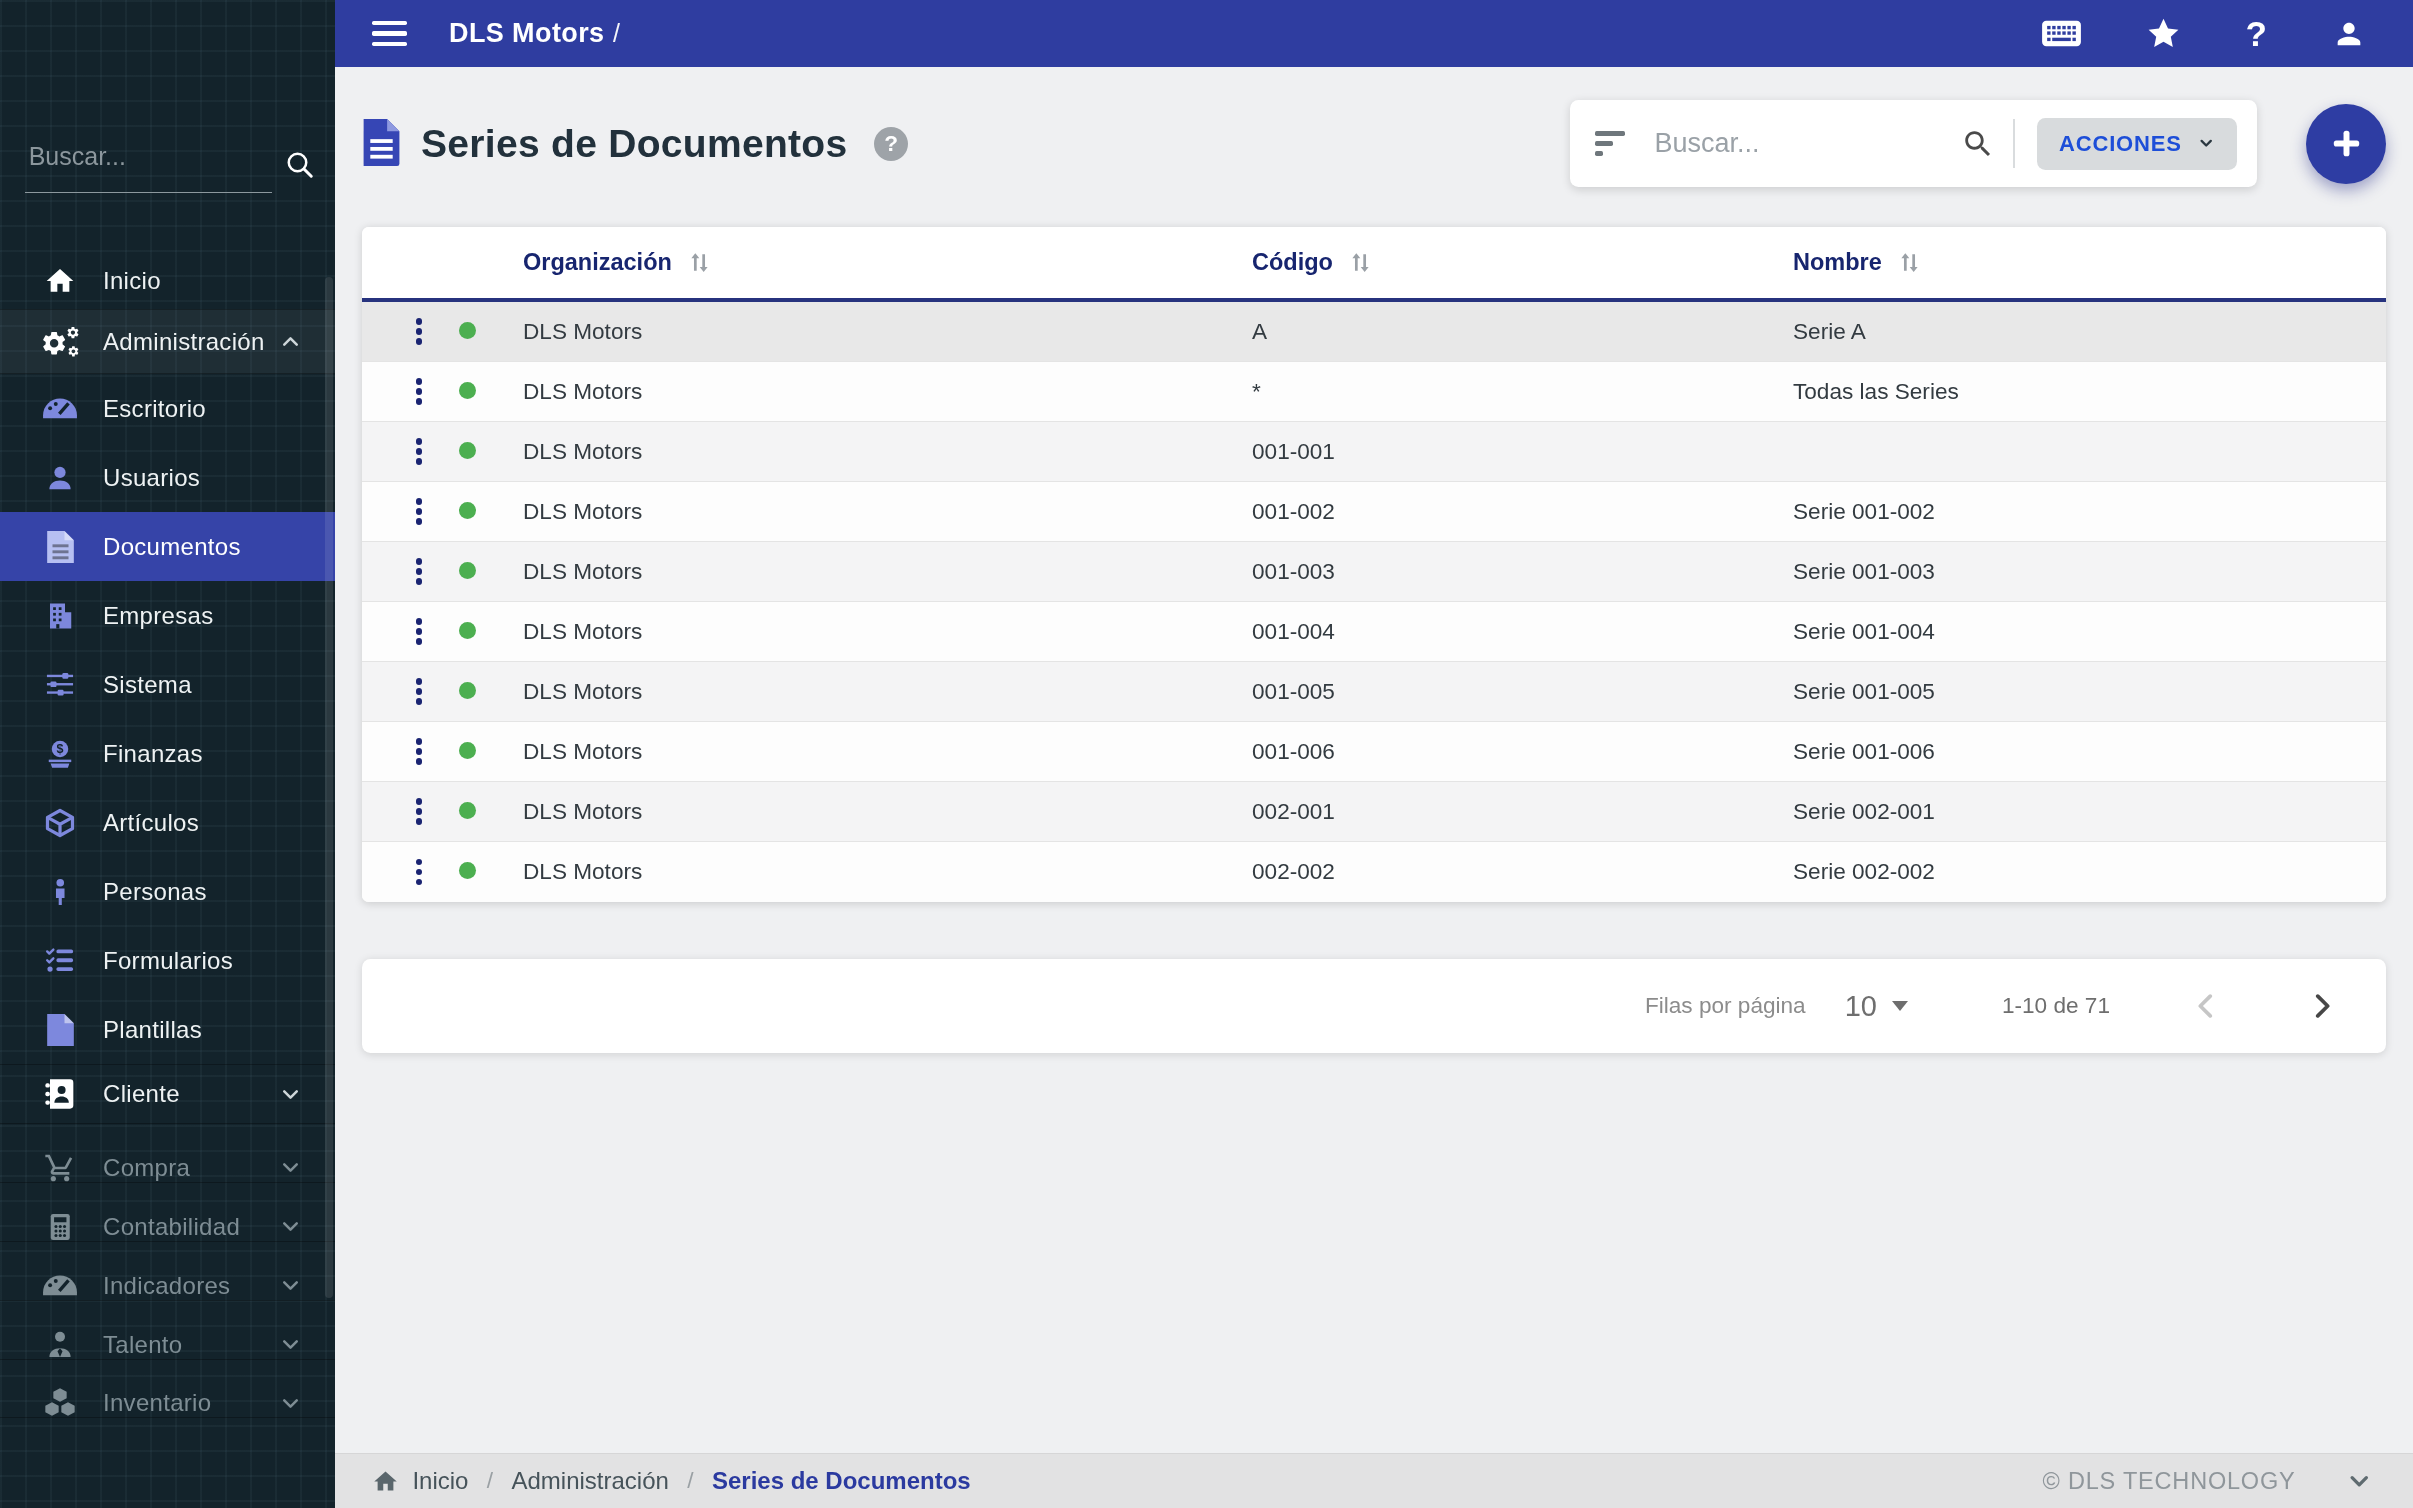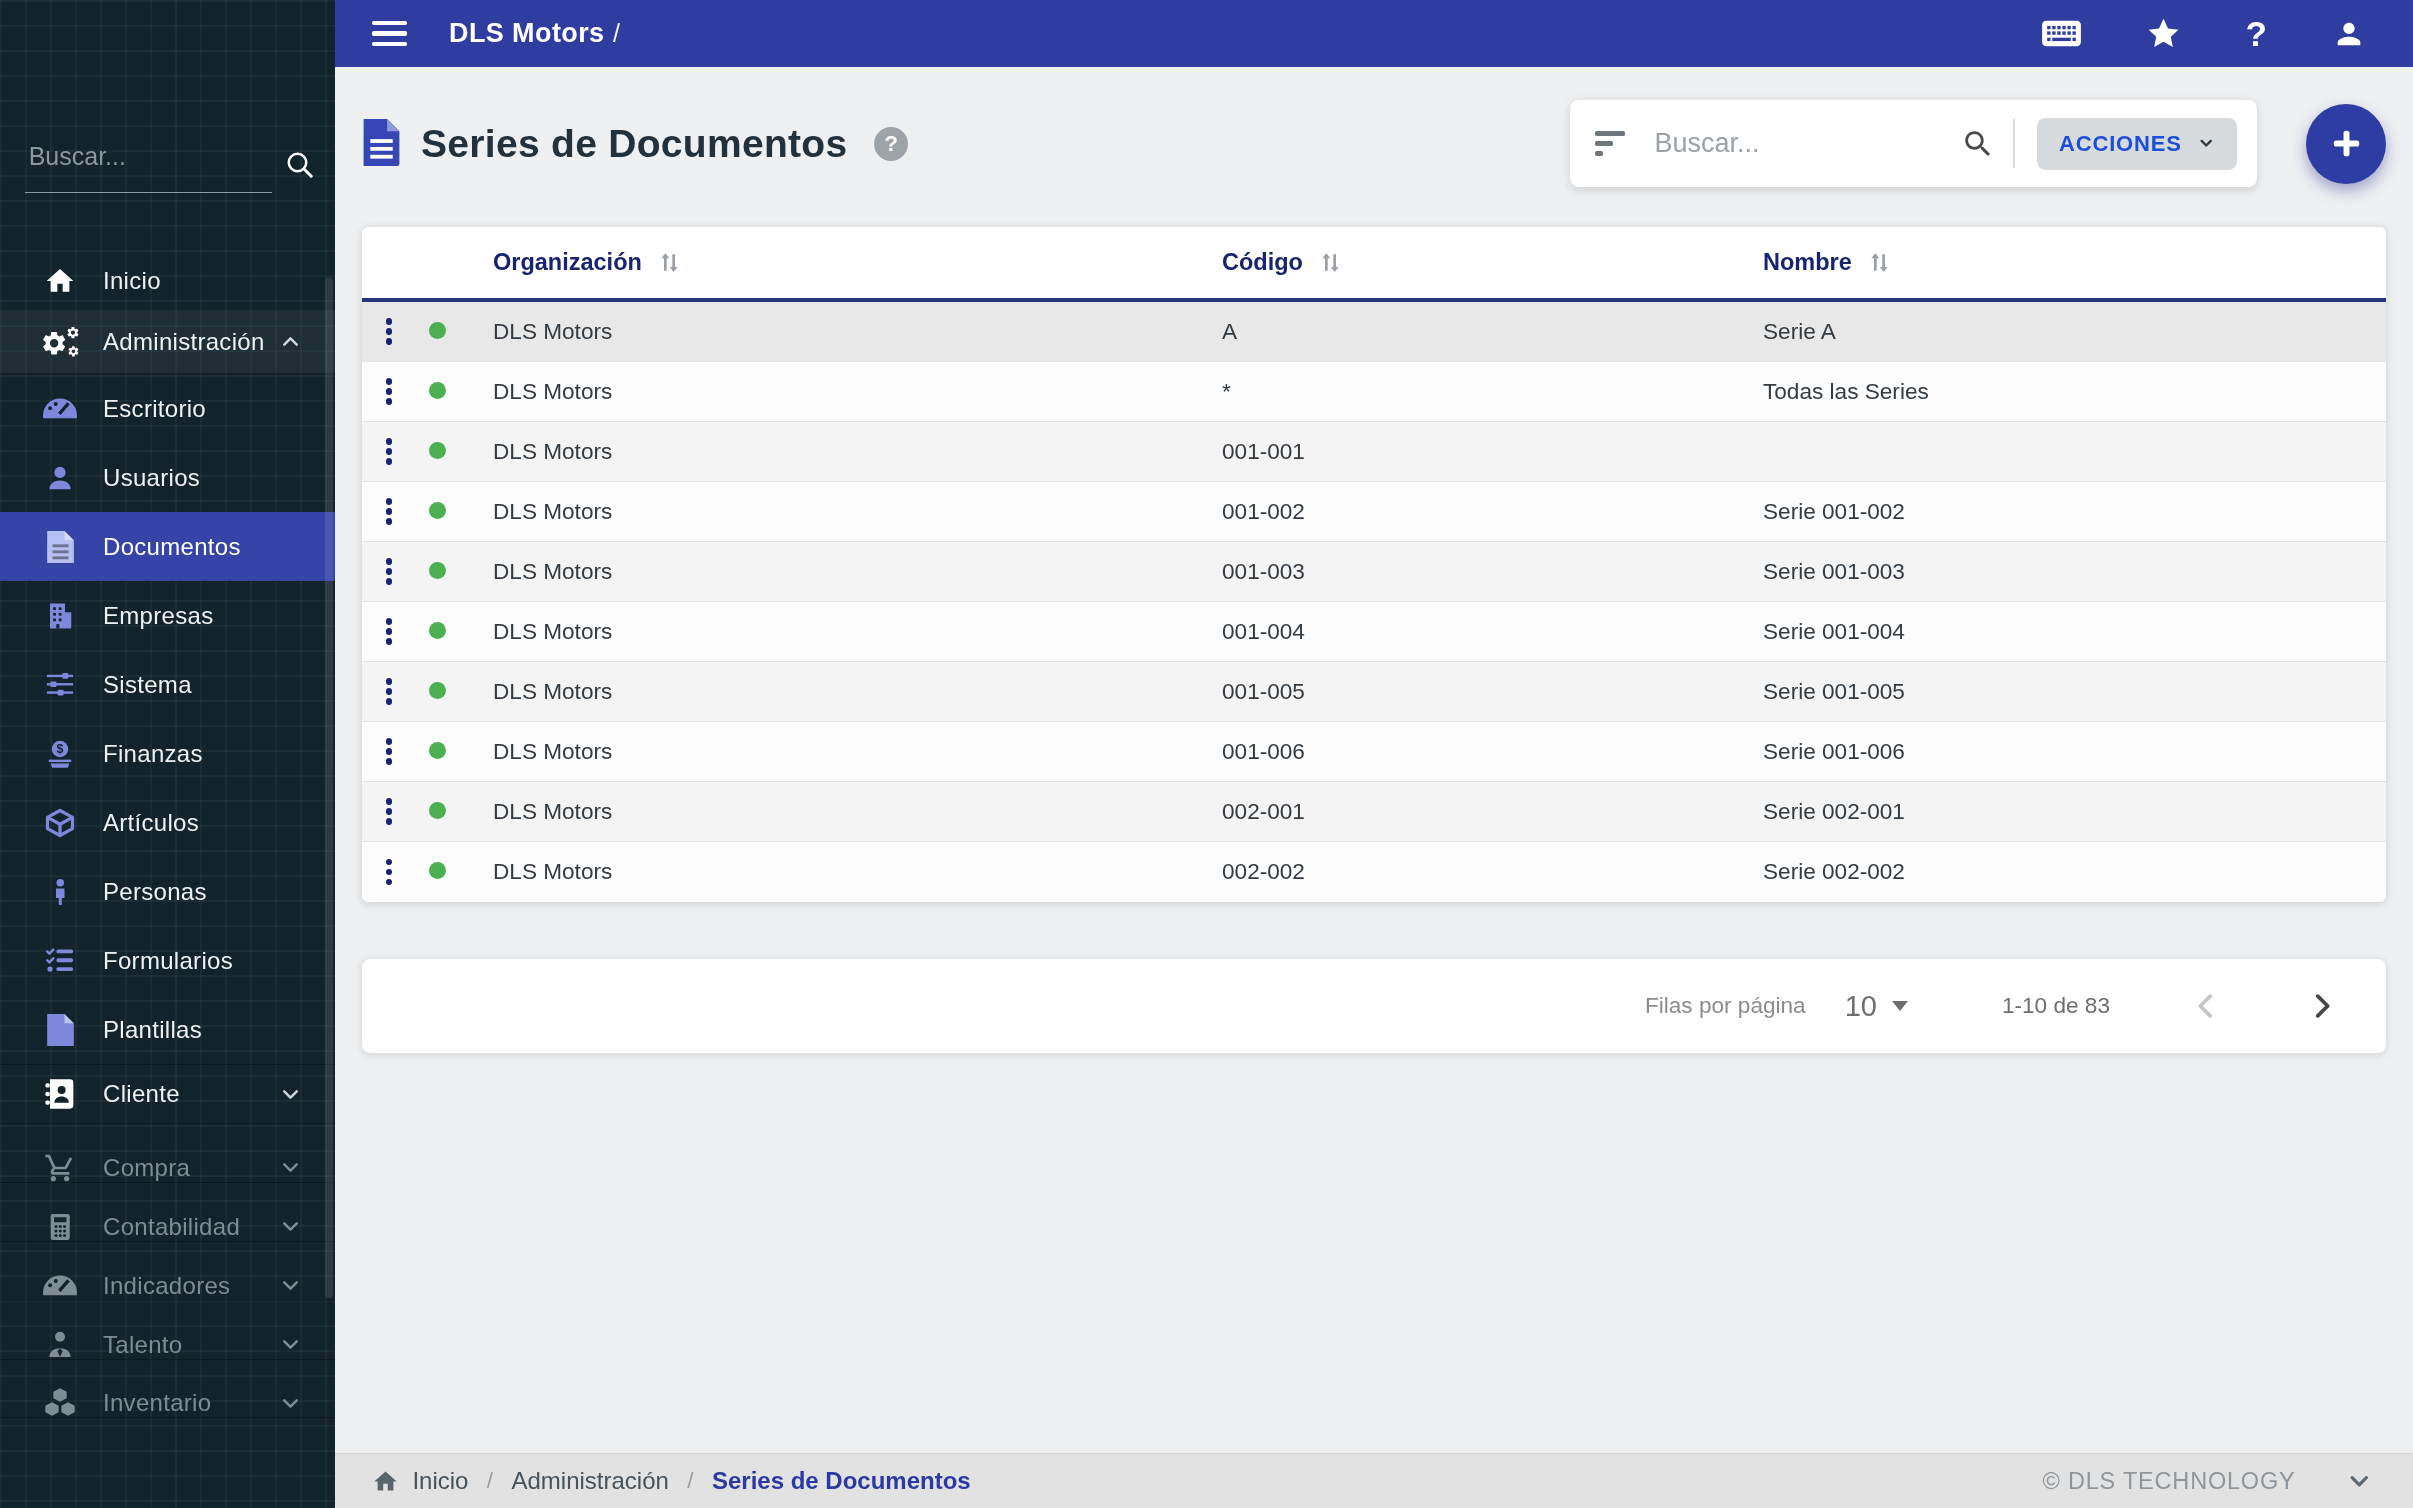--- a/index.html
+++ b/index.html
@@ -71,21 +71,21 @@
   .v-div { width:1.7px; height:49px; background:#d9dcde; margin:0 22px 0 18.4px; }
   .actions-btn { height:52px; background:#d8dbdd; border:none; border-radius:8.4px;
     font-family:inherit; font-size:22px; font-weight:bold; color:#1d4ed8; letter-spacing:0.8px;
     display:flex; align-items:center; gap:15px; padding:0 22px; cursor:pointer; }
   .fab { width:80px; height:80px; border-radius:50%; background:#2e3da3; border:none;
     margin-left:49px; box-shadow:0 6.7px 15px rgba(25,35,130,0.38);
     display:flex; align-items:center; justify-content:center; cursor:pointer; flex:0 0 auto; }
   
   .table-card { margin-top:39px; background:#fff; border-radius:6.7px;
     box-shadow:0 1.7px 8.4px rgba(0,0,0,0.15); overflow:hidden; }
-  .t-head, .t-row { display:grid; grid-template-columns:54px 77px 729px 541px 1fr; align-items:center; }
+  .t-head, .t-row { display:grid; grid-template-columns:54px 77px 729px 541px 1fr; align-items:center;padding-left:30px; }
   .t-head { height:75px; border-bottom:4.2px solid #27337e; background:#fff; }
   .t-h { display:flex; align-items:center; gap:15px; font-size:23.5px; font-weight:bold;
     color:#17256f; cursor:pointer; }
   .t-row { height:60px; font-size:22.6px; color:#333b41; border-bottom:0.8px solid #e4e4e4; background:#fdfdfd; }
   .t-row:last-child { border-bottom:none; }
   .t-row.first { background:#e8e8e8; }
   .t-row.alt { background:#f4f4f5; }
   .kebab { display:flex; flex-direction:column; gap:3.4px; align-items:center; justify-self:center;
     cursor:pointer; padding:6.7px; }
   .kebab span { width:6.7px; height:6.7px; border-radius:50%; background:#1a2472; }
@@ -639,21 +639,21 @@
         <span>Serie 002-002</span>
       </div>
     </div>
 
     <div class="pagi-card">
       <span>Filas por página</span>
       <span class="rpp-select">
         <span>10</span>
         <span class="tri-down"></span>
       </span>
-      <span class="range">1-10 de 83</span>
+      <span class="range">1-10 de 71</span>
       <button class="pg-btn pg-prev">
         <svg width="34" height="34" viewBox="0 0 24 24" fill="none" stroke="currentColor" stroke-width="2.6" stroke-linecap="round" stroke-linejoin="round">
             <path d="M15 5l-7 7 7 7"></path>
           </svg>
       </button>
       <button class="pg-btn pg-next">
         <svg width="34" height="34" viewBox="0 0 24 24" fill="none" stroke="currentColor" stroke-width="2.6" stroke-linecap="round" stroke-linejoin="round">
             <path d="M9 5l7 7-7 7"></path>
           </svg>
       </button>

